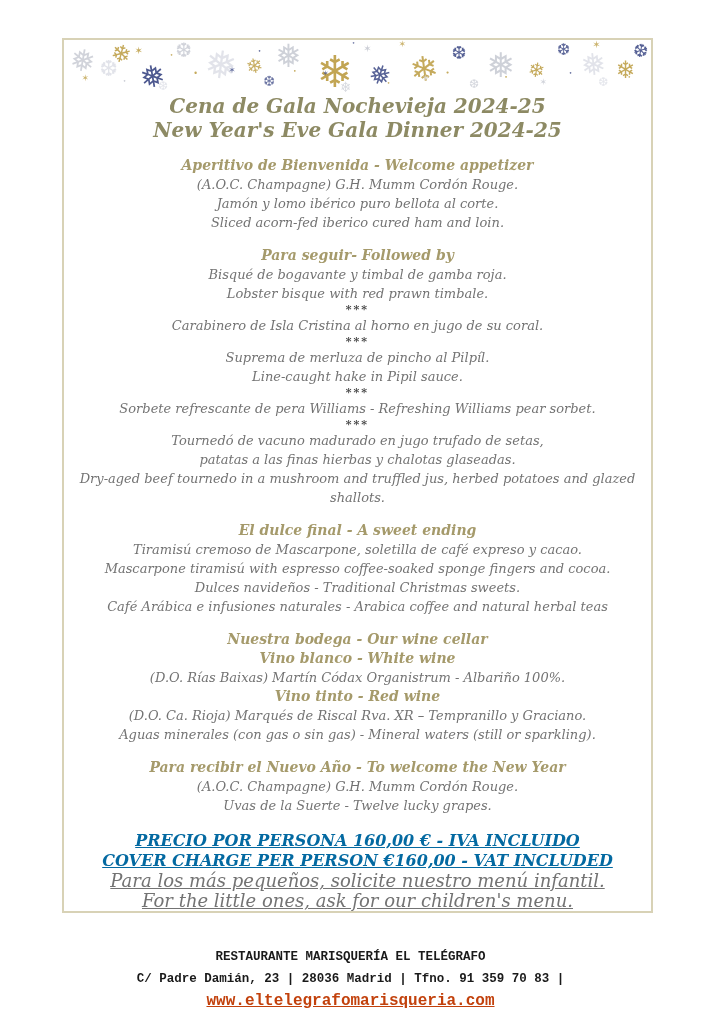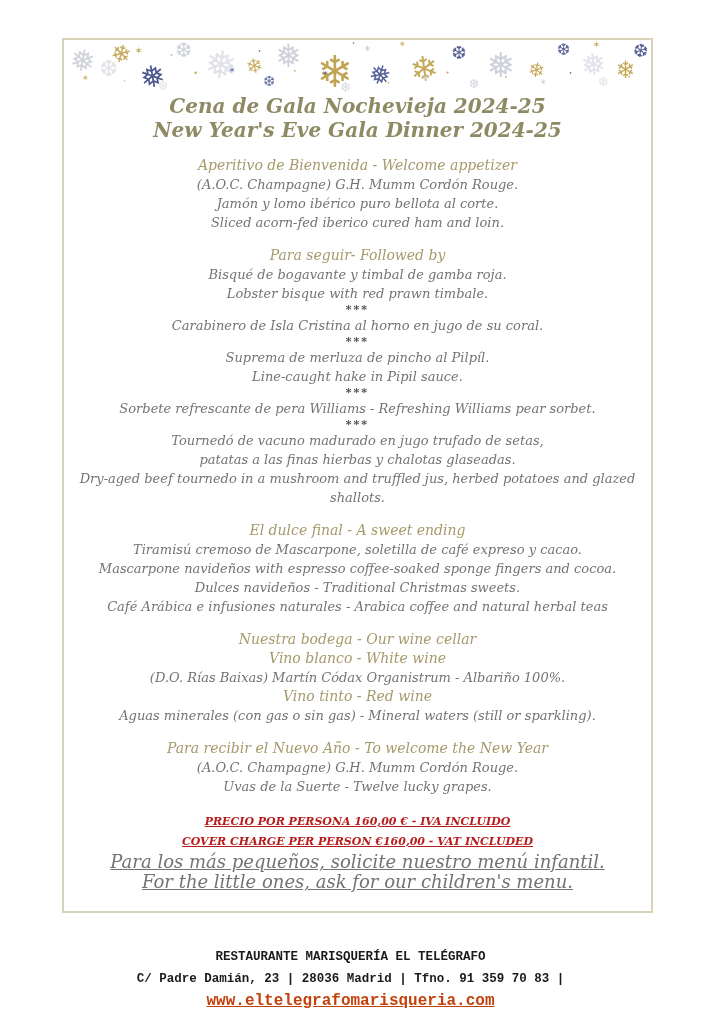--- a/index.html
+++ b/index.html
@@ -20,32 +20,32 @@
   
   .title-block { position:relative; z-index:2; margin-top:0; }
   .title-line {
     color:#8d8a64; font-style:italic; font-weight:bold;
     font-size:20px; line-height:24px;
   }
   
   .menu-body { margin-top:14px; }
   .menu-section { margin-bottom:14px; }
   .section-heading, .section-subheading {
-    color:#a59a6b; font-style:italic; font-size:14px; line-height:19px; font-weight:normal;
+    color:#a59a6b; font-style:italic; font-size:14px; line-height:19px; font-weight:bold;
   }
   .menu-line {
     color:#737373; font-style:italic; font-size:13px; line-height:19px;
   }
   .separator {
     color:#3f3f3f; font-size:11px; line-height:13px; letter-spacing:2px; font-weight:bold;
   }
   
   .price-block { margin-top:16px; }
   .price-line {
-    color:#b91c1c; font-style:italic; font-weight:bold; font-size:11px; line-height:20px;
+    color:#0369a1; font-style:italic; font-weight:bold; font-size:16px; line-height:20px;
     text-decoration:underline;
   }
   .kids-line {
     color:#737373; font-style:italic; font-size:18px; line-height:20px;
     text-decoration:underline;
   }
   
   .footer {
     position:absolute; top:946px; left:0; width:701px; text-align:center;
     font-family:Liberation Mono, monospace; font-weight:bold;
@@ -130,29 +130,30 @@
         <div class="separator">***</div>
         <div class="menu-line">Sorbete refrescante de pera Williams - Refreshing Williams pear sorbet.</div>
         <div class="separator">***</div>
         <div class="menu-line">Tournedó de vacuno madurado en jugo trufado de setas,</div>
         <div class="menu-line">patatas a las finas hierbas y chalotas glaseadas.</div>
         <div class="menu-line">Dry-aged beef tournedo in a mushroom and truffled jus, herbed potatoes and glazed shallots.</div>
       </div>
       <div class="menu-section">
         <div class="section-heading">El dulce final - A sweet ending</div>
         <div class="menu-line">Tiramisú cremoso de Mascarpone, soletilla de café expreso y cacao.</div>
-        <div class="menu-line">Mascarpone navideños with espresso coffee-soaked sponge fingers and cocoa.</div>
+        <div class="menu-line">Mascarpone tiramisú with espresso coffee-soaked sponge fingers and cocoa.</div>
         <div class="menu-line">Dulces navideños - Traditional Christmas sweets.</div>
         <div class="menu-line">Café Arábica e infusiones naturales - Arabica coffee and natural herbal teas</div>
       </div>
       <div class="menu-section">
         <div class="section-heading">Nuestra bodega - Our wine cellar</div>
         <div class="section-subheading">Vino blanco - White wine</div>
         <div class="menu-line">(D.O. Rías Baixas) Martín Códax Organistrum - Albariño 100%.</div>
         <div class="section-subheading">Vino tinto - Red wine</div>
+        <div class="menu-line">(D.O. Ca. Rioja) Marqués de Riscal Rva. XR – Tempranillo y Graciano.</div>
         <div class="menu-line">Aguas minerales (con gas o sin gas) - Mineral waters (still or sparkling).</div>
       </div>
       <div class="menu-section">
         <div class="section-heading">Para recibir el Nuevo Año - To welcome the New Year</div>
         <div class="menu-line">(A.O.C. Champagne) G.H. Mumm Cordón Rouge.</div>
         <div class="menu-line">Uvas de la Suerte - Twelve lucky grapes.</div>
       </div>
     </div>
 
   <div class="price-block">

